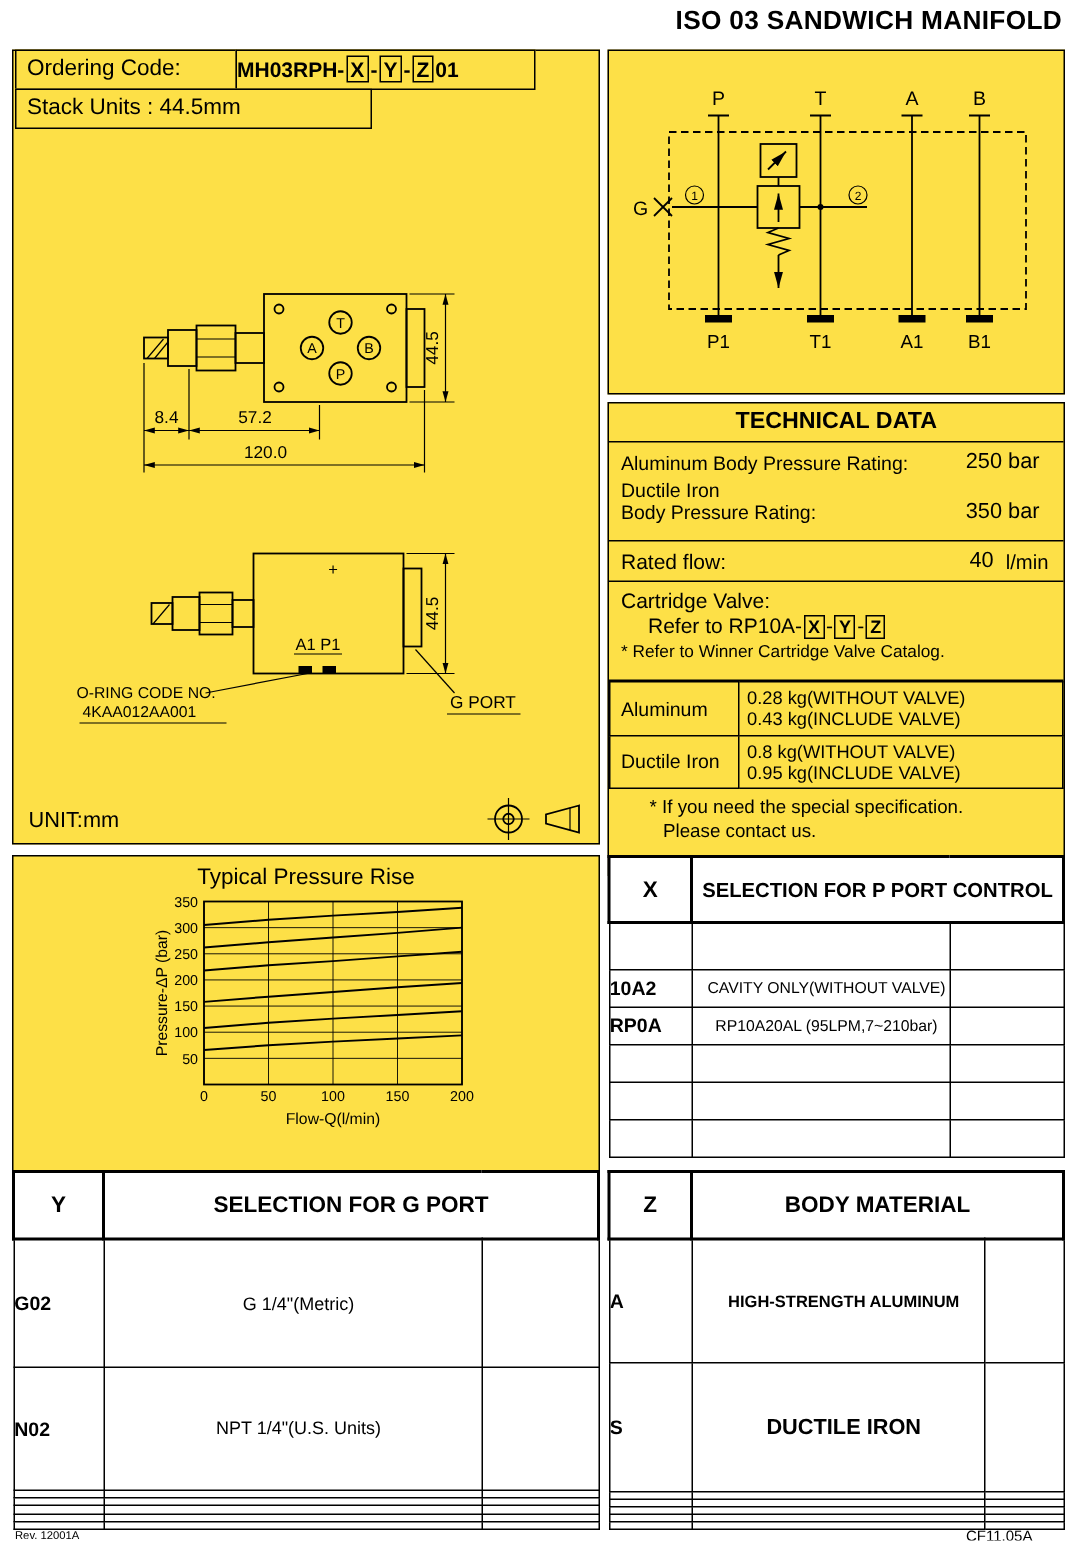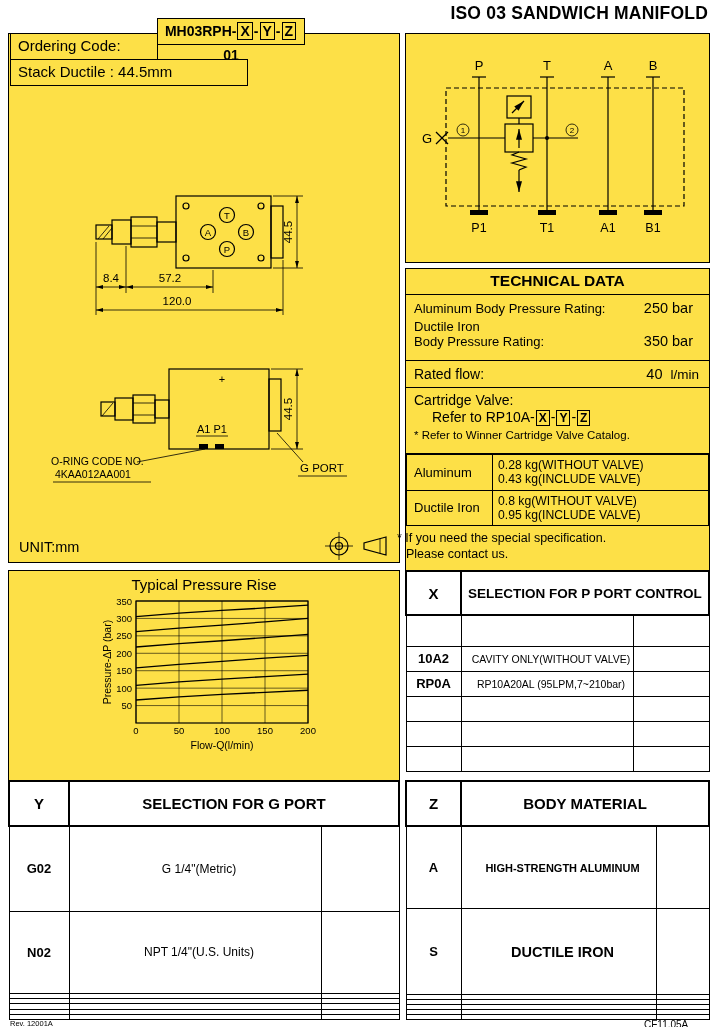--- a/index.html
+++ b/index.html
@@ -5,21 +5,21 @@
   *{box-sizing:border-box;margin:0;padding:0}
   body{background:#fff}
   .page{position:relative;width:715px;height:1027px;background:#fff;color:#000;
         font-family:"Liberation Sans","DejaVu Sans",sans-serif;overflow:hidden}
   .abs{position:absolute}
   .bordered{border:1.6px solid #000;background:#fde047}
 
   .page-title{left:0;top:3px;width:708px;text-align:right;font-size:17.5px;font-weight:bold;letter-spacing:.2px}
 
   .ordering-label{left:10px;top:33px;width:148px;height:27px;font-size:15px;line-height:24px;padding-left:7px}
-  .ordering-code{left:157px;top:18px;width:148px;height:27px;font-size:14px;font-weight:bold;text-align:center;line-height:24px}
+  .ordering-code{left:157px;top:33px;width:200px;height:27px;font-size:14px;font-weight:bold;line-height:24px}
   .stack-height{left:10px;top:59px;width:238px;height:27px;font-size:15px;line-height:24px;padding-left:7px}
   .letterbox{display:inline-block;border:1.4px solid #000;line-height:1;padding:1px 2px;margin:0 1px;font-weight:bold}
   .letterbox.sm{font-size:12px}
 
   .left-panel{left:8px;top:33px;width:392px;height:530px}
   .unit-label{left:10px;top:505px;font-size:14.5px}
 
   .schem-box{left:405px;top:33px;width:305px;height:230px}
 
   .tech-box{left:405px;top:268px;width:305px;height:316px;font-size:13px}
@@ -31,38 +31,38 @@
   .val14{font-size:14.5px;margin-left:auto;padding-right:8px;white-space:nowrap}
   .tech-flow{height:27px;border-bottom:1.6px solid #000;display:flex;align-items:center;padding:0 8px}
   .tech-flow .unit{font-size:13.5px;margin-left:0;padding-right:2px}
   .tech-cart{height:66px;border-bottom:1.6px solid #000;padding:4px 8px 0 8px}
   .cart-ref{padding-left:18px;font-size:14px;margin-top:1px}
   .cart-note{font-size:11.5px;margin-top:3px}
   .weight-table{width:100%;height:72px;border-collapse:collapse;font-size:12.2px;table-layout:fixed}
   .weight-table td{border:1.5px solid #000;padding:1px 5px;vertical-align:middle}
   .weight-table td.mat{width:86px;text-align:left;font-size:13px;padding-left:7px}
   .weight-line{white-space:nowrap}
-  .special-note{left:397px;top:531px;font-size:12.5px;line-height:1.25}
+  .special-note{left:433px;top:531px;font-size:12.5px;line-height:1.25}
   .special-note .indent{padding-left:9px}
 
   .chart-box{left:8px;top:570px;width:392px;height:244px}
   .chart-title{height:24px;padding-top:5px;text-align:center;font-size:15px}
   #chart-svg .grid{stroke:#000;stroke-width:.6;fill:none}
   #chart-svg .frame{stroke:#000;stroke-width:1.2;fill:none}
   #chart-svg .curve{stroke:#000;stroke-width:1.3;fill:none}
   #chart-svg .tick{font-size:9.5px;fill:#000}
   #chart-svg .axis-label{font-size:10.5px;fill:#000}
 
   table.sel-table{border-collapse:collapse;table-layout:fixed;background:#fff}
   table.sel-table th,table.sel-table td{border:1.4px solid #000;overflow:hidden}
   table.sel-table th{border-width:2px}
   .code-h{font-size:15px;font-weight:bold;text-align:center}
   .title-h{font-size:15px;font-weight:bold;text-align:center}
   .sm-title{font-size:13.5px}
-  td.code{font-weight:bold;text-align:center;font-size:13px}
+  td.code{font-weight:bold;text-align:left;font-size:13px}
   td.desc{font-size:12px;padding-left:8px;text-align:center}
   .x-table{left:405px;top:570px;width:305px;height:200px}
   .x-table thead tr{height:44px}
   .x-table tbody tr:first-child{height:31px}
   .x-table tbody tr{height:25px}
   .x-table td.desc{font-size:10.5px}
   .y-table{left:8px;top:780px;width:392px;height:240px}
   .y-table thead tr{height:45px}
   .z-table{left:405px;top:780px;width:305px;height:240px}
   .z-table thead tr{height:45px}
@@ -179,21 +179,21 @@
     <div class="abs unit-label">UNIT:mm</div>
   </div>
 
   <div class="abs bordered ordering-label">
     <span>Ordering Code:</span>
   </div>
   <div class="abs bordered ordering-code">
     <span>MH03RPH-</span><span class="letterbox">X</span>-<span class="letterbox">Y</span>-<span class="letterbox">Z</span><span>01</span>
   </div>
   <div class="abs bordered stack-height">
-    <span>Stack Ductile : 44.5mm</span>
+    <span>Stack Units : 44.5mm</span>
   </div>
 
   <div class="abs bordered schem-box">
     <svg class="lineart" width="302" height="227" viewBox="0 0 302 227">
       <defs>
         <marker id="arrB" markerWidth="10" markerHeight="8" refX="9" refY="3" orient="auto-start-reverse">
           <path d="M0,0.5 L9,3 L0,5.5 Z" style="fill:#000;stroke:none"></path>
         </marker>
       </defs>
       <text x="73" y="36" font-size="13" text-anchor="middle">P</text>

